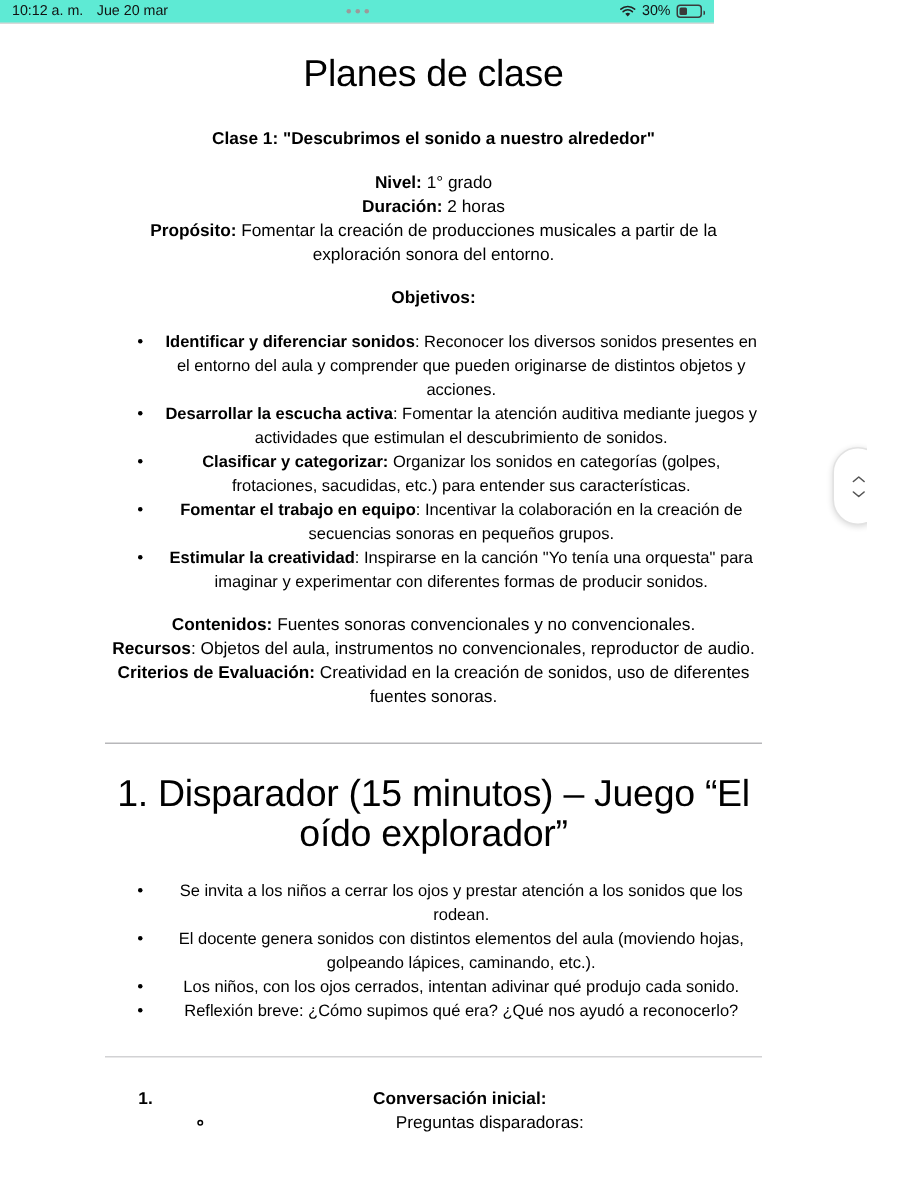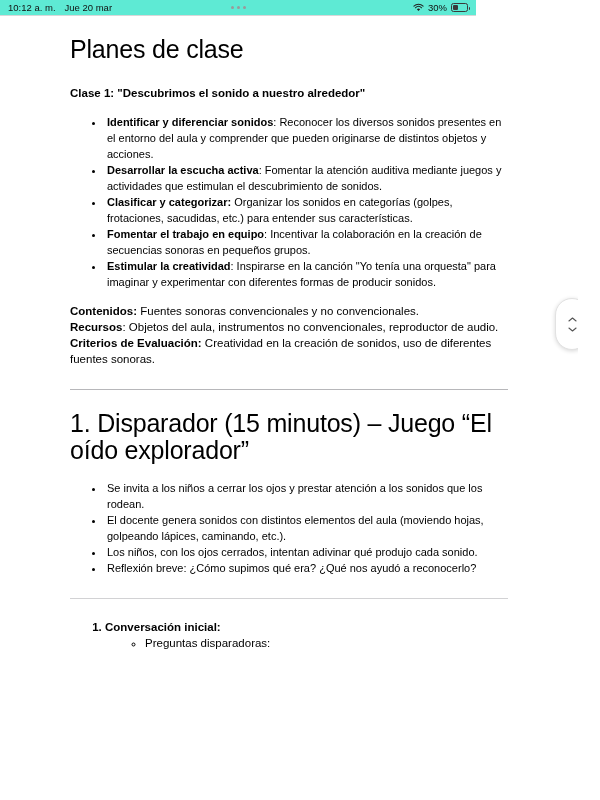--- a/index.html
+++ b/index.html
@@ -48,20 +48,21 @@
             background: #3a3a3a; border-radius: 1px; display: block; }
 
   
   .doc {
     position: relative;
     width: 578px;
     height: 784px;
     padding: 18px 70px 0 70px;
     color: #000;
     overflow: hidden;
+    text-align: center;
   }
   .doc-title {
     font-size: 25px;
     font-weight: 400;
     line-height: 1.25;
     letter-spacing: -0.2px;
     margin-bottom: 20px;
   }
   p.block {
     font-size: 11.5px;
@@ -147,21 +148,29 @@
 </div>
 
 <div class="doc">
 
   <h1 class="doc-title">Planes de clase</h1>
 
   <p class="block">
     <span class="lbl">Clase 1: "Descubrimos el sonido a nuestro alrededor"</span>
   </p>
 
-
+  <p class="block">
+    <span class="lbl">Nivel:</span><span> 1° grado</span><br>
+    <span class="lbl">Duración:</span><span> 2 horas</span><br>
+    <span class="lbl">Propósito:</span><span> Fomentar la creación de producciones musicales a partir de la exploración sonora del entorno.</span>
+  </p>
+
+  <p class="block lead">
+    <span class="lbl">Objetivos:</span>
+  </p>
 
   <ul class="bul">
     <li><span class="lbl">Identificar y diferenciar sonidos</span><span>: Reconocer los diversos sonidos presentes en el entorno del aula y comprender que pueden originarse de distintos objetos y acciones.</span></li>
     <li><span class="lbl">Desarrollar la escucha activa</span><span>: Fomentar la atención auditiva mediante juegos y actividades que estimulan el descubrimiento de sonidos.</span></li>
     <li><span class="lbl">Clasificar y categorizar:</span><span> Organizar los sonidos en categorías (golpes, frotaciones, sacudidas, etc.) para entender sus características.</span></li>
     <li><span class="lbl">Fomentar el trabajo en equipo</span><span>: Incentivar la colaboración en la creación de secuencias sonoras en pequeños grupos.</span></li>
     <li><span class="lbl">Estimular la creatividad</span><span>: Inspirarse en la canción "Yo tenía una orquesta" para imaginar y experimentar con diferentes formas de producir sonidos.</span></li>
   </ul>
 
   <p class="block">

